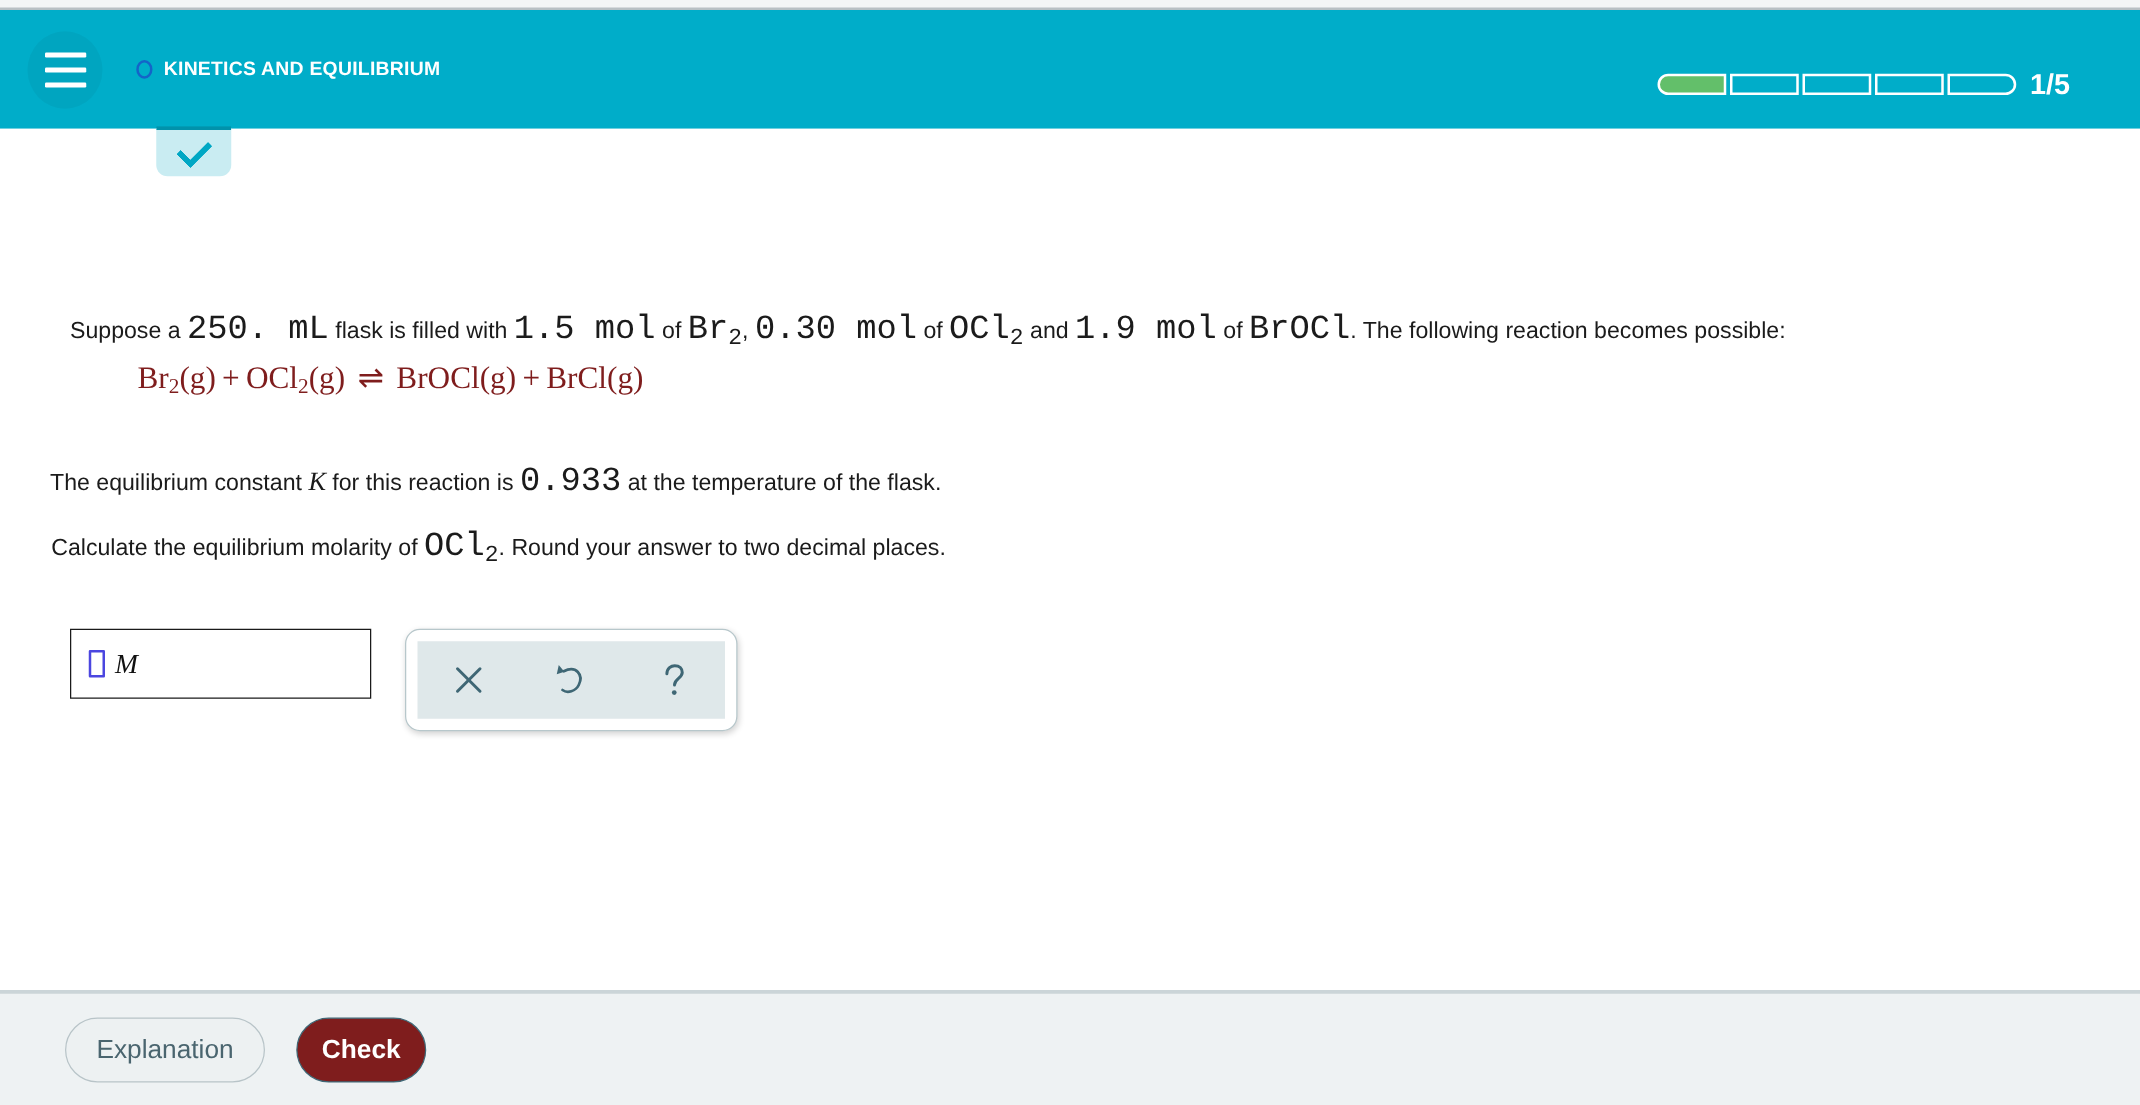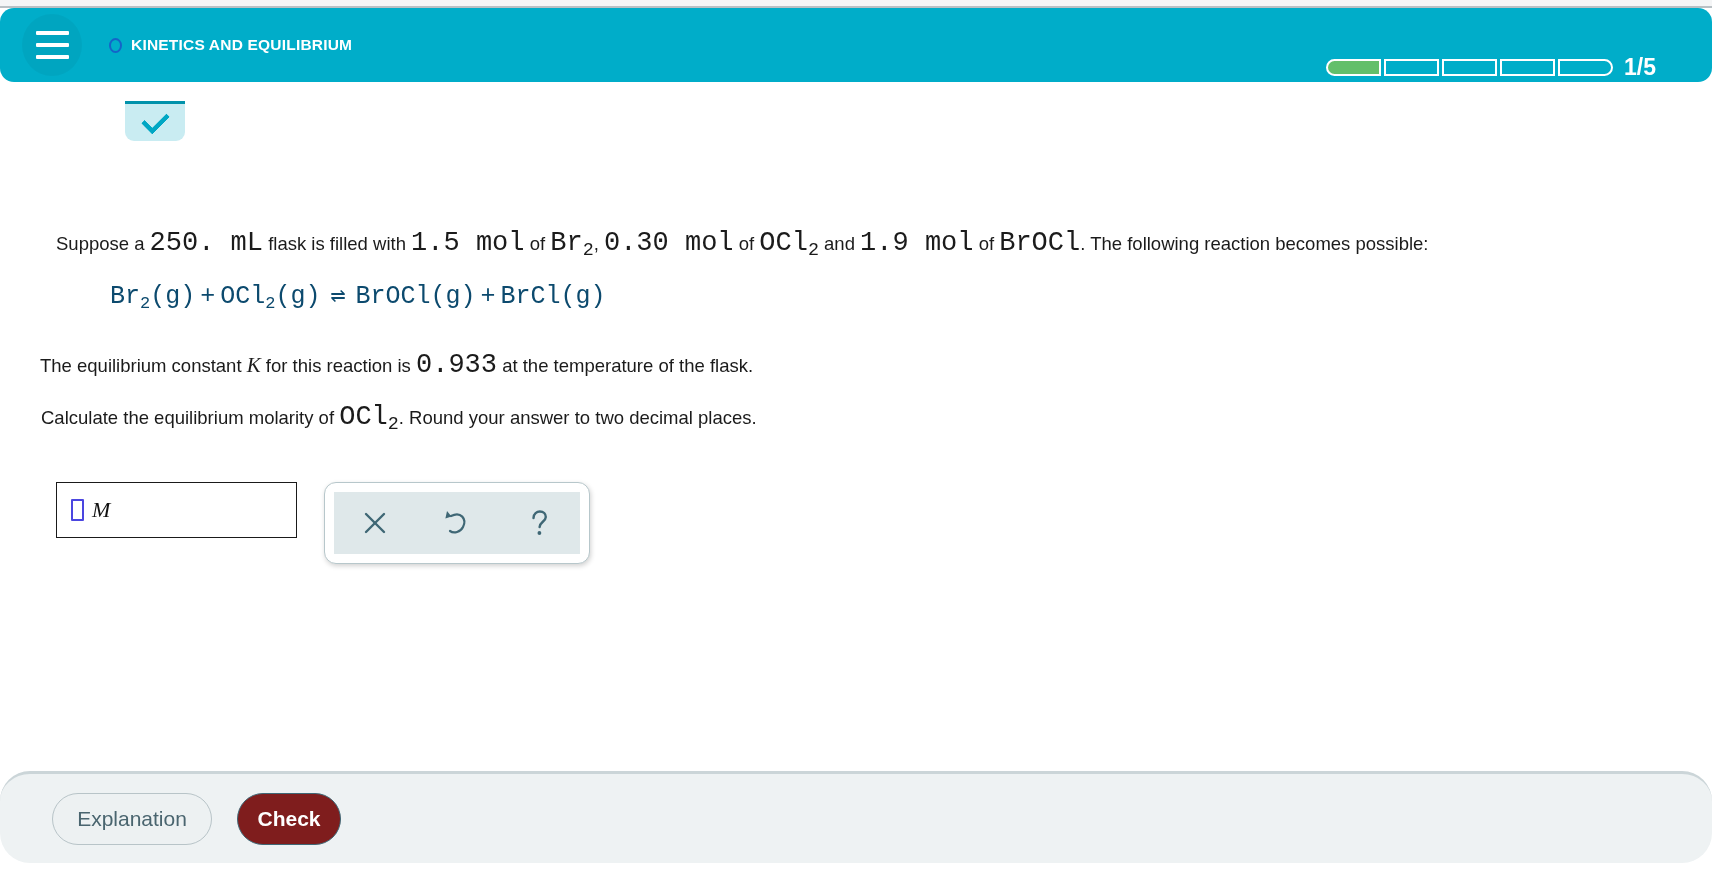--- a/index.html
+++ b/index.html
@@ -19,27 +19,26 @@
   .chrome-strip {
     height: 8px;
     background: #f4f5f6;
     border-bottom: 2px solid #b9c0c4;
     box-sizing: border-box;
   }
 
   
   .header {
     position: relative;
-    height: 74px;
+    height: 95px;
     background: #00adc9;
     display: flex;
     align-items: center;
     padding: 0 4px 0 22px;
     box-sizing: border-box;
-    border-radius: 14px;
   }
   .hamburger {
     width: 60px;
     height: 62px;
     border-radius: 50%;
     background: rgba(0,0,0,0.045);
     display: flex;
     flex-direction: column;
     align-items: center;
     justify-content: center;
@@ -166,24 +165,24 @@
     font-size: 21px;
   }
   sub {
     font-size: 0.68em;
     vertical-align: -0.28em;
   }
   .line-q1 { position: absolute; left: 56px; top: 141px; white-space: nowrap; }
   .equation {
     position: absolute;
     left: 110px;
-    top: 198px;
-    font-family: Liberation Mono, monospace;
+    top: 184px;
+    font-family: Liberation Serif, serif;
     font-size: 25px;
-    color: #0c4a6e;
+    color: #7f1d1d;
     white-space: nowrap;
   }
   .equation .op { margin: 0 5px; }
   .eqarrow { margin: 0 10px; font-size: 25px; }
   .line-k  { position: absolute; left: 40px; top: 263px; white-space: nowrap; }
   .line-ask{ position: absolute; left: 41px; top: 315px; white-space: nowrap; }
 
   
   .answer-row {
     position: absolute;
@@ -252,21 +251,20 @@
   
   .footer {
     height: 92px;
     background: #eef2f3;
     border-top: 3px solid #cbd5d8;
     display: flex;
     align-items: center;
     padding-left: 52px;
     gap: 25px;
     box-sizing: border-box;
-    border-radius: 30px;
   }
   .btn {
     border-radius: 28px;
     font-size: 21px;
     display: flex;
     align-items: center;
     justify-content: center;
     cursor: pointer;
     box-sizing: border-box;
   }

